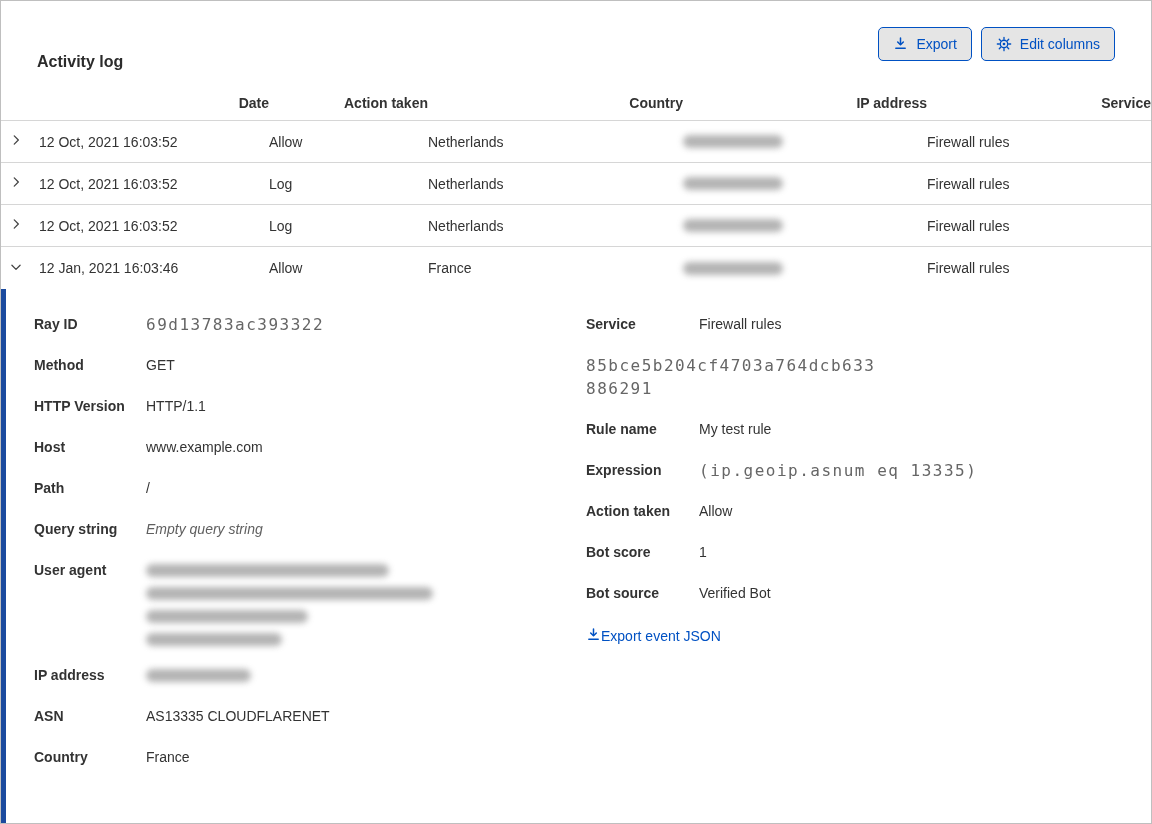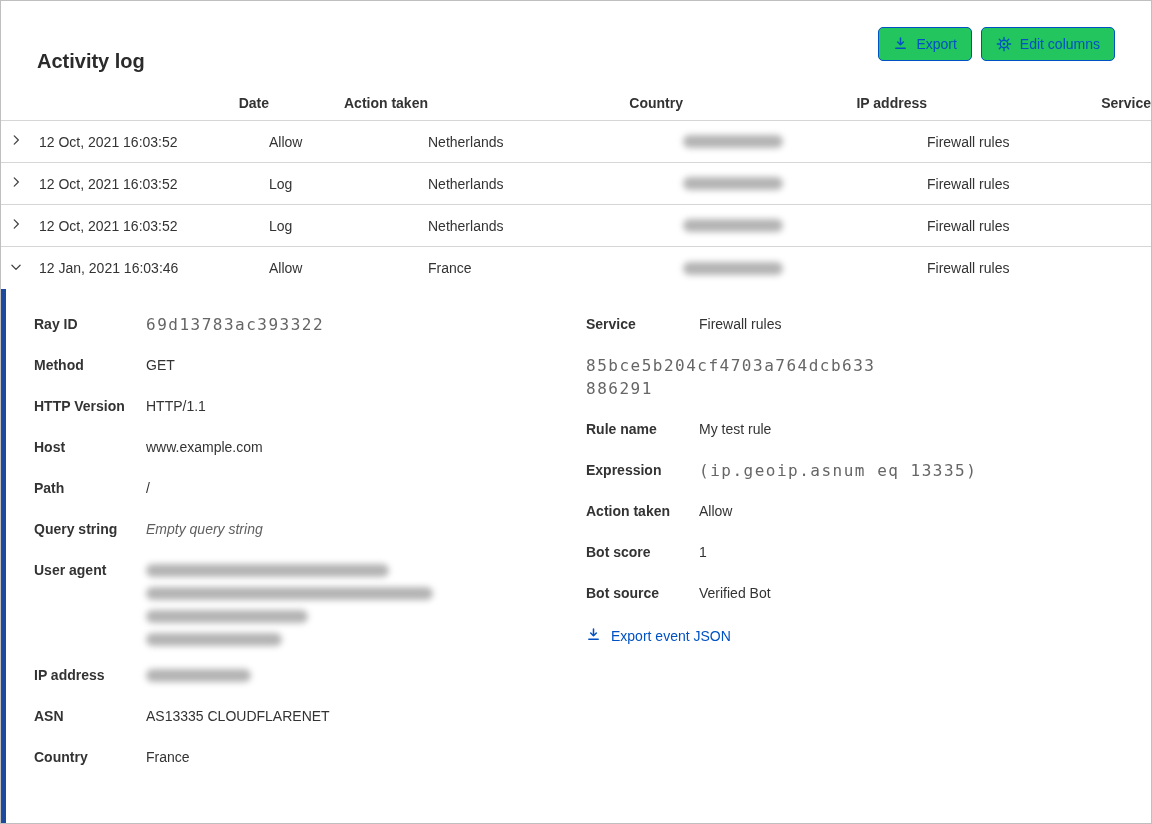--- a/index.html
+++ b/index.html
@@ -25,33 +25,33 @@
   
   .topbar {
     height: 85px;
     flex: 0 0 85px;
     display: flex;
     align-items: center;
     justify-content: space-between;
     padding: 0 36px;
   }
   .page-title {
-    font-size: 20px;
+    font-size: 16px;
     font-weight: 700;
     color: #2b2b2b;
     margin-top: 36px;
   }
   .topbar-buttons { display: flex; gap: 9px; }
   .btn {
     display: inline-flex;
     align-items: center;
     gap: 8px;
     height: 34px;
     padding: 0 14px;
-    background: #22c55e;
+    background: #e5e5e5;
     border: 1px solid #0051c3;
     border-radius: 5px;
     color: #0051c3;
     font-size: 14px;
     font-family: "Liberation Sans", sans-serif;
     cursor: pointer;
   }
   .btn svg { display: block; }
 
   
@@ -131,21 +131,21 @@
   .ua-line:last-child { margin-bottom: 0; }
   .ua-1 { width: 243px; }
   .ua-2 { width: 287px; }
   .ua-3 { width: 162px; }
   .ua-4 { width: 136px; }
   .detail-ip-bar { width: 105px; margin-top: 5px; }
 
   .export-json-link {
     display: inline-flex;
     align-items: center;
-    gap: 10px;
+    gap: 0;
     color: #0051c3;
     font-size: 14px;
     cursor: pointer;
     text-decoration: none;
     margin-top: 4px;
   }
 </style>
 </head>
 <body>
 

